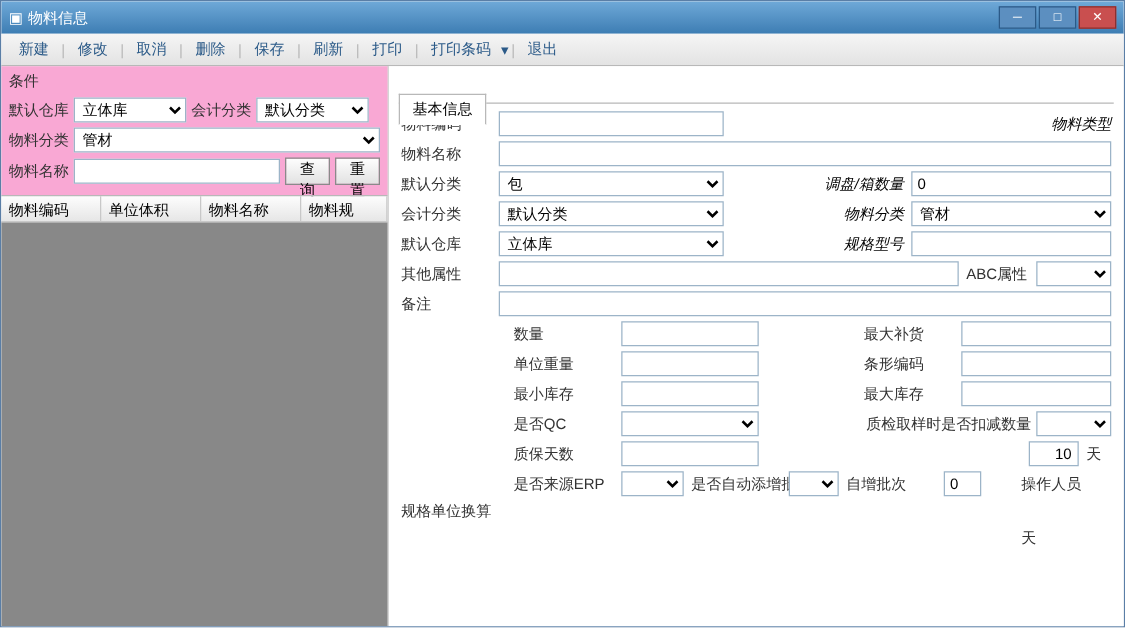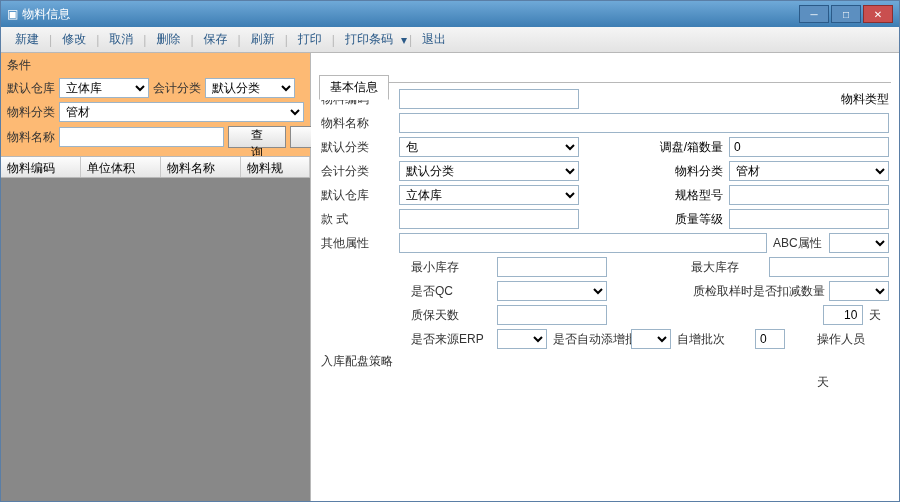--- a/index.html
+++ b/index.html
@@ -8,37 +8,37 @@
   .titlebar { height: 26px; background: linear-gradient(#6fa9d8, #3d7db3); color: #fff; display: flex; align-items: center; padding: 0 6px; justify-content: space-between; }
   .titlebar .title { display: flex; align-items: center; gap: 4px; }
   .wbtns { display: flex; gap: 2px; }
   .wbtn { width: 30px; height: 18px; background: #5c8fc0; border: 1px solid #2b5a88; color: #fff; display: flex; align-items: center; justify-content: center; font-size: 10px; }
   .wbtn.close { background: #c94f4f; border-color: #8b2f2f; }
   .toolbar { height: 26px; background: linear-gradient(#f5f5f5,#e3e3e3); border-bottom: 1px solid #b8b8b8; display: flex; align-items: center; padding: 0 6px; }
   .tbtn { padding: 2px 8px; color: #2b5a88; cursor: pointer; }
   .sep { color: #b8b8b8; padding: 0 2px; }
   .content { display: flex; height: calc(100% - 52px); }
   .left { width: 310px; display: flex; flex-direction: column; border-right: 1px solid #b8b8b8; }
-  .search { padding: 4px 6px; background: #fdba74; }
+  .search { padding: 4px 6px; background: #f9a8d4; }
   .row { display: flex; align-items: center; margin-bottom: 4px; gap: 4px; }
   .lbl { color: #333; white-space: nowrap; }
   .inp { border: 1px solid #9cb4c8; height: 20px; padding: 0 4px; background: #fff; }
   .sel { border: 1px solid #9cb4c8; height: 20px; background: #fff; padding: 0 2px; }
-  .btn { height: 22px; padding: 0 22px; background: linear-gradient(#fdfdfd,#e2e2e2); border: 1px solid #8a8a8a; cursor: pointer; }
+  .btn { height: 22px; padding: 0 11px; background: linear-gradient(#fdfdfd,#e2e2e2); border: 1px solid #8a8a8a; cursor: pointer; }
   .gridhead { display: flex; background: linear-gradient(#fdfdfd,#e6e6e6); border-top: 1px solid #b8b8b8; border-bottom: 1px solid #b8b8b8; height: 22px; }
   .gh { padding: 3px 6px; border-right: 1px solid #c8c8c8; }
   .gridbody { flex: 1; background: #888; }
   .right { flex: 1; background: #fff; overflow: auto; padding: 4px 8px 8px 8px; }
   .tabs { border-bottom: 1px solid #b8b8b8; display: flex; }
   .tab { padding: 3px 10px; border: 1px solid #b8b8b8; border-bottom: none; background: #f3f3f3; position: relative; top: 18px; }
   .tab.active { background: #fff; border-bottom: 1px solid #fff; }
   .form { padding: 6px 2px; }
   .frow { display: flex; align-items: center; margin-bottom: 4px; gap: 6px; }
   .frow .lbl { width: 72px; text-align: left; }
-  .frow .lbl2 { width: 72px; text-align: right; }
+  .frow .lbl2 { width: 72px; text-align: right; font-style: italic; }
   .w1 { width: 180px; }
   .w2 { width: 160px; }
   .ellipsis-btn { width: 24px; height: 20px; border: 1px solid #8a8a8a; background: linear-gradient(#fdfdfd,#e2e2e2); display: inline-flex; align-items: center; justify-content: center; }
   .section-hd { color: #333; margin: 4px 0; }
   .sub { padding-left: 90px; }
   .sub .lbls { width: 80px; }
   .sub .lblr { width: 130px; text-align: center; }
 </style>
 </head>
 <body>
@@ -140,34 +140,45 @@
           <select class="sel w2"><option>管材</option></select>
         </div>
         <div class="frow">
           <span class="lbl">默认仓库</span>
           <select class="sel w1"><option>立体库</option></select>
           <span style="flex:1"></span>
           <span class="lbl2">规格型号</span>
           <input class="inp w2" value="" style="">
         </div>
         <div class="frow">
-          <span class="lbl">款  式</span>
-          <input class="inp w1" value="" style="">
-          <span style="flex:1"></span>
-          <span class="lbl2">质量等级</span>
-          <input class="inp w2" value="" style="">
-        </div>
-        <div class="frow">
           <span class="lbl">其他属性</span>
           <input class="inp" style="flex: 1 1 0%;" value="">
           <span class="lbl" style="width:50px">ABC属性</span>
           <select class="sel" style="width:60px"><option></option></select>
         </div>
+        <div class="frow">
+          <span class="lbl">备注</span>
+          <input class="inp" style="flex: 1 1 0%;" value="">
+        </div>
 
         <div class="sub">
+          <div class="frow">
+            <span class="lbls lbl">数量</span>
+            <input class="inp" style="width: 110px;">
+            <span style="flex:1"></span>
+            <span class="lbl">最大补货</span>
+            <input class="inp" style="width: 120px;">
+          </div>
+          <div class="frow">
+            <span class="lbls lbl">单位重量</span>
+            <input class="inp" style="width: 110px;">
+            <span style="flex:1"></span>
+            <span class="lbl">条形编码</span>
+            <input class="inp" style="width: 120px;">
+          </div>
           <div class="frow">
             <span class="lbls lbl">最小库存</span>
             <input class="inp" style="width: 110px;">
             <span style="flex:1"></span>
             <span class="lbl">最大库存</span>
             <input class="inp" style="width: 120px;">
           </div>
           <div class="frow">
             <span class="lbls lbl">是否QC</span>
             <select class="sel" style="width:110px"><option></option></select>
@@ -187,21 +198,21 @@
             <select class="sel" style="width:50px"><option></option></select>
             <span class="lbl">是否自动添增批号</span>
             <select class="sel" style="width:40px"><option></option></select>
             <span class="lbl">自增批次</span>
             <input class="inp" style="width: 30px;" value="0">
             <span style="flex:1"></span>
             <span class="lbl">操作人员</span>
           </div>
         </div>
 
-        <div class="section-hd">入库配盘策略</div>
+        <div class="section-hd">规格单位换算</div>
         <div class="sub">
           <div class="frow" style="justify-content:flex-end">
             <span class="lbl">天</span>
           </div>
 
         </div>
 
       </div>
     </div>
   </div>

